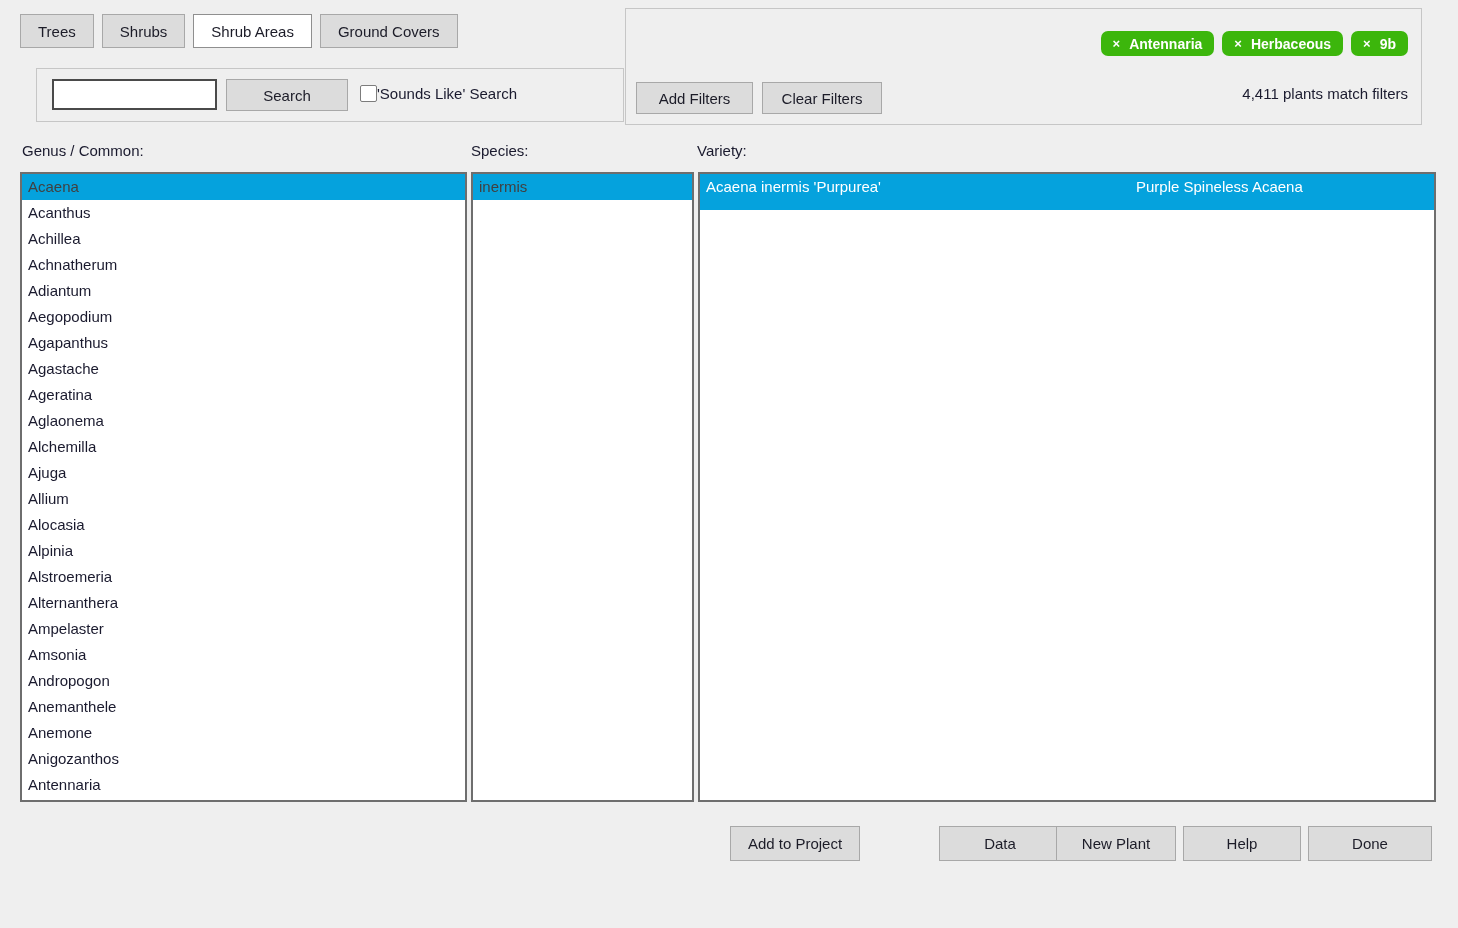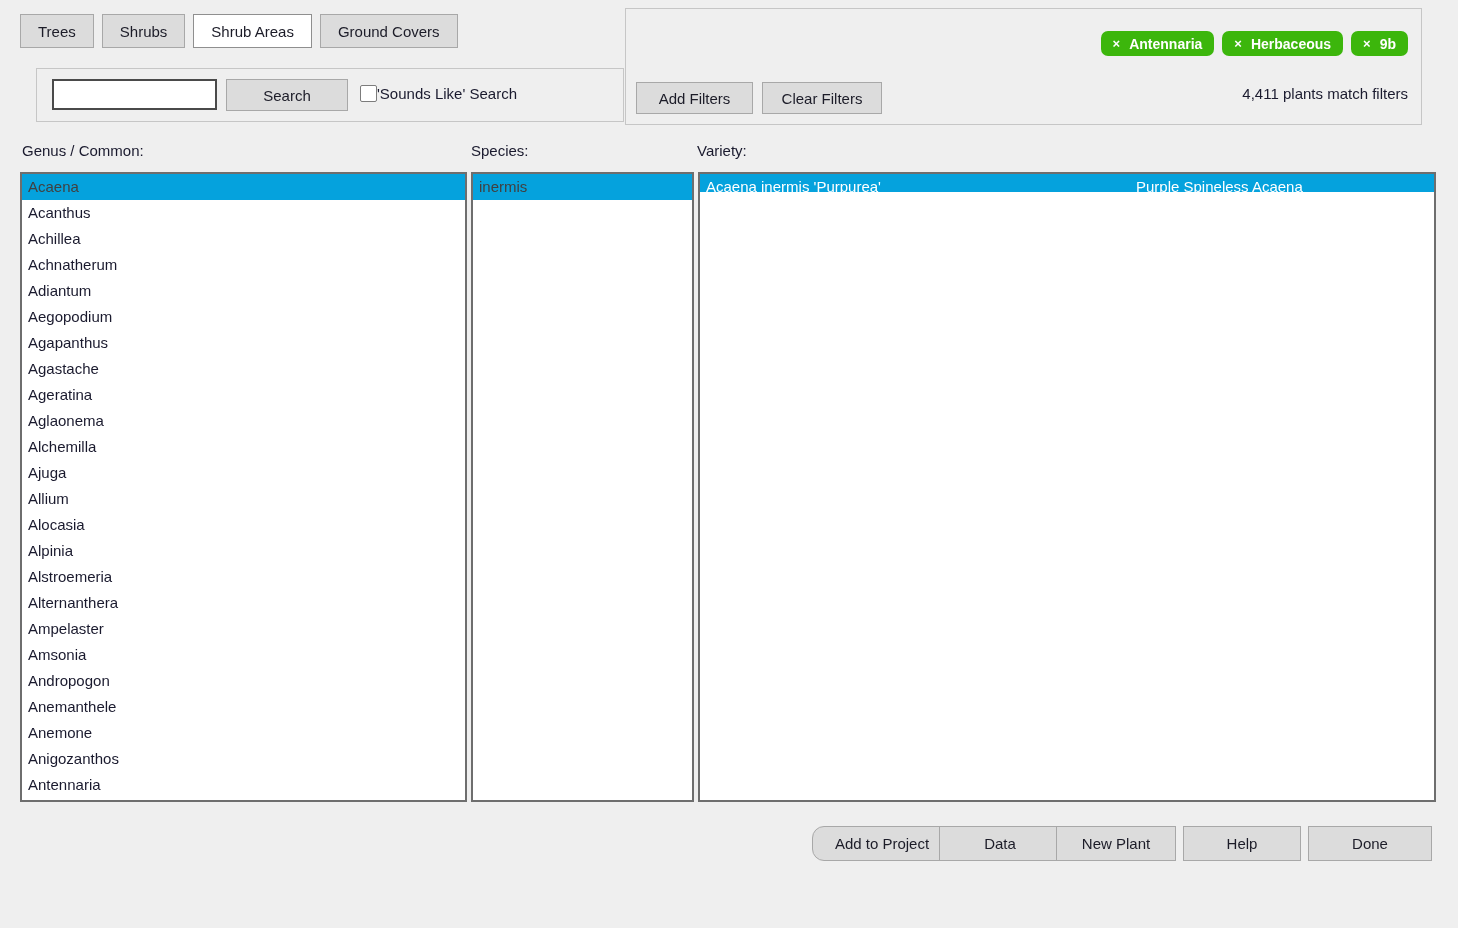--- a/index.html
+++ b/index.html
@@ -210,21 +210,21 @@
     white-space: nowrap;
     box-sizing: border-box;
     cursor: default;
   }
   .row.selected {
     background: #05a2dd;
     color: #404040;
   }
   .variety-row {
     display: flex;
-    height: 18px;
+    height: 36px;
     line-height: 26px;
     font-size: 15px;
     box-sizing: border-box;
     cursor: default;
   }
   .variety-row.selected {
     background: #05a2dd;
     color: #ffffff;
   }
   .variety-sci { padding-left: 6px; width: 430px; white-space: nowrap; }
@@ -242,21 +242,21 @@
     top: 0;
     height: 35px;
     background: #dcdcdc;
     border: 1px solid #a8a8a8;
     box-sizing: border-box;
     font-family: "Liberation Sans", sans-serif;
     font-size: 15px;
     color: #1c1c28;
     cursor: pointer;
   }
-  #btn-add-project { left: 812px; width: 140px; border-radius: 12px; }
+  #btn-add-project { left: 730px; width: 130px; }
   #btn-data        { left: 927px; width: 122px; margin-left: 12px; }
   #btn-new-plant   { left: 1056px; width: 120px; }
   #btn-help        { left: 1183px; width: 118px; }
   #btn-done        { left: 1308px; width: 124px; }
 </style>
 </head>
 <body>
 
 <div id="top-area">
 

